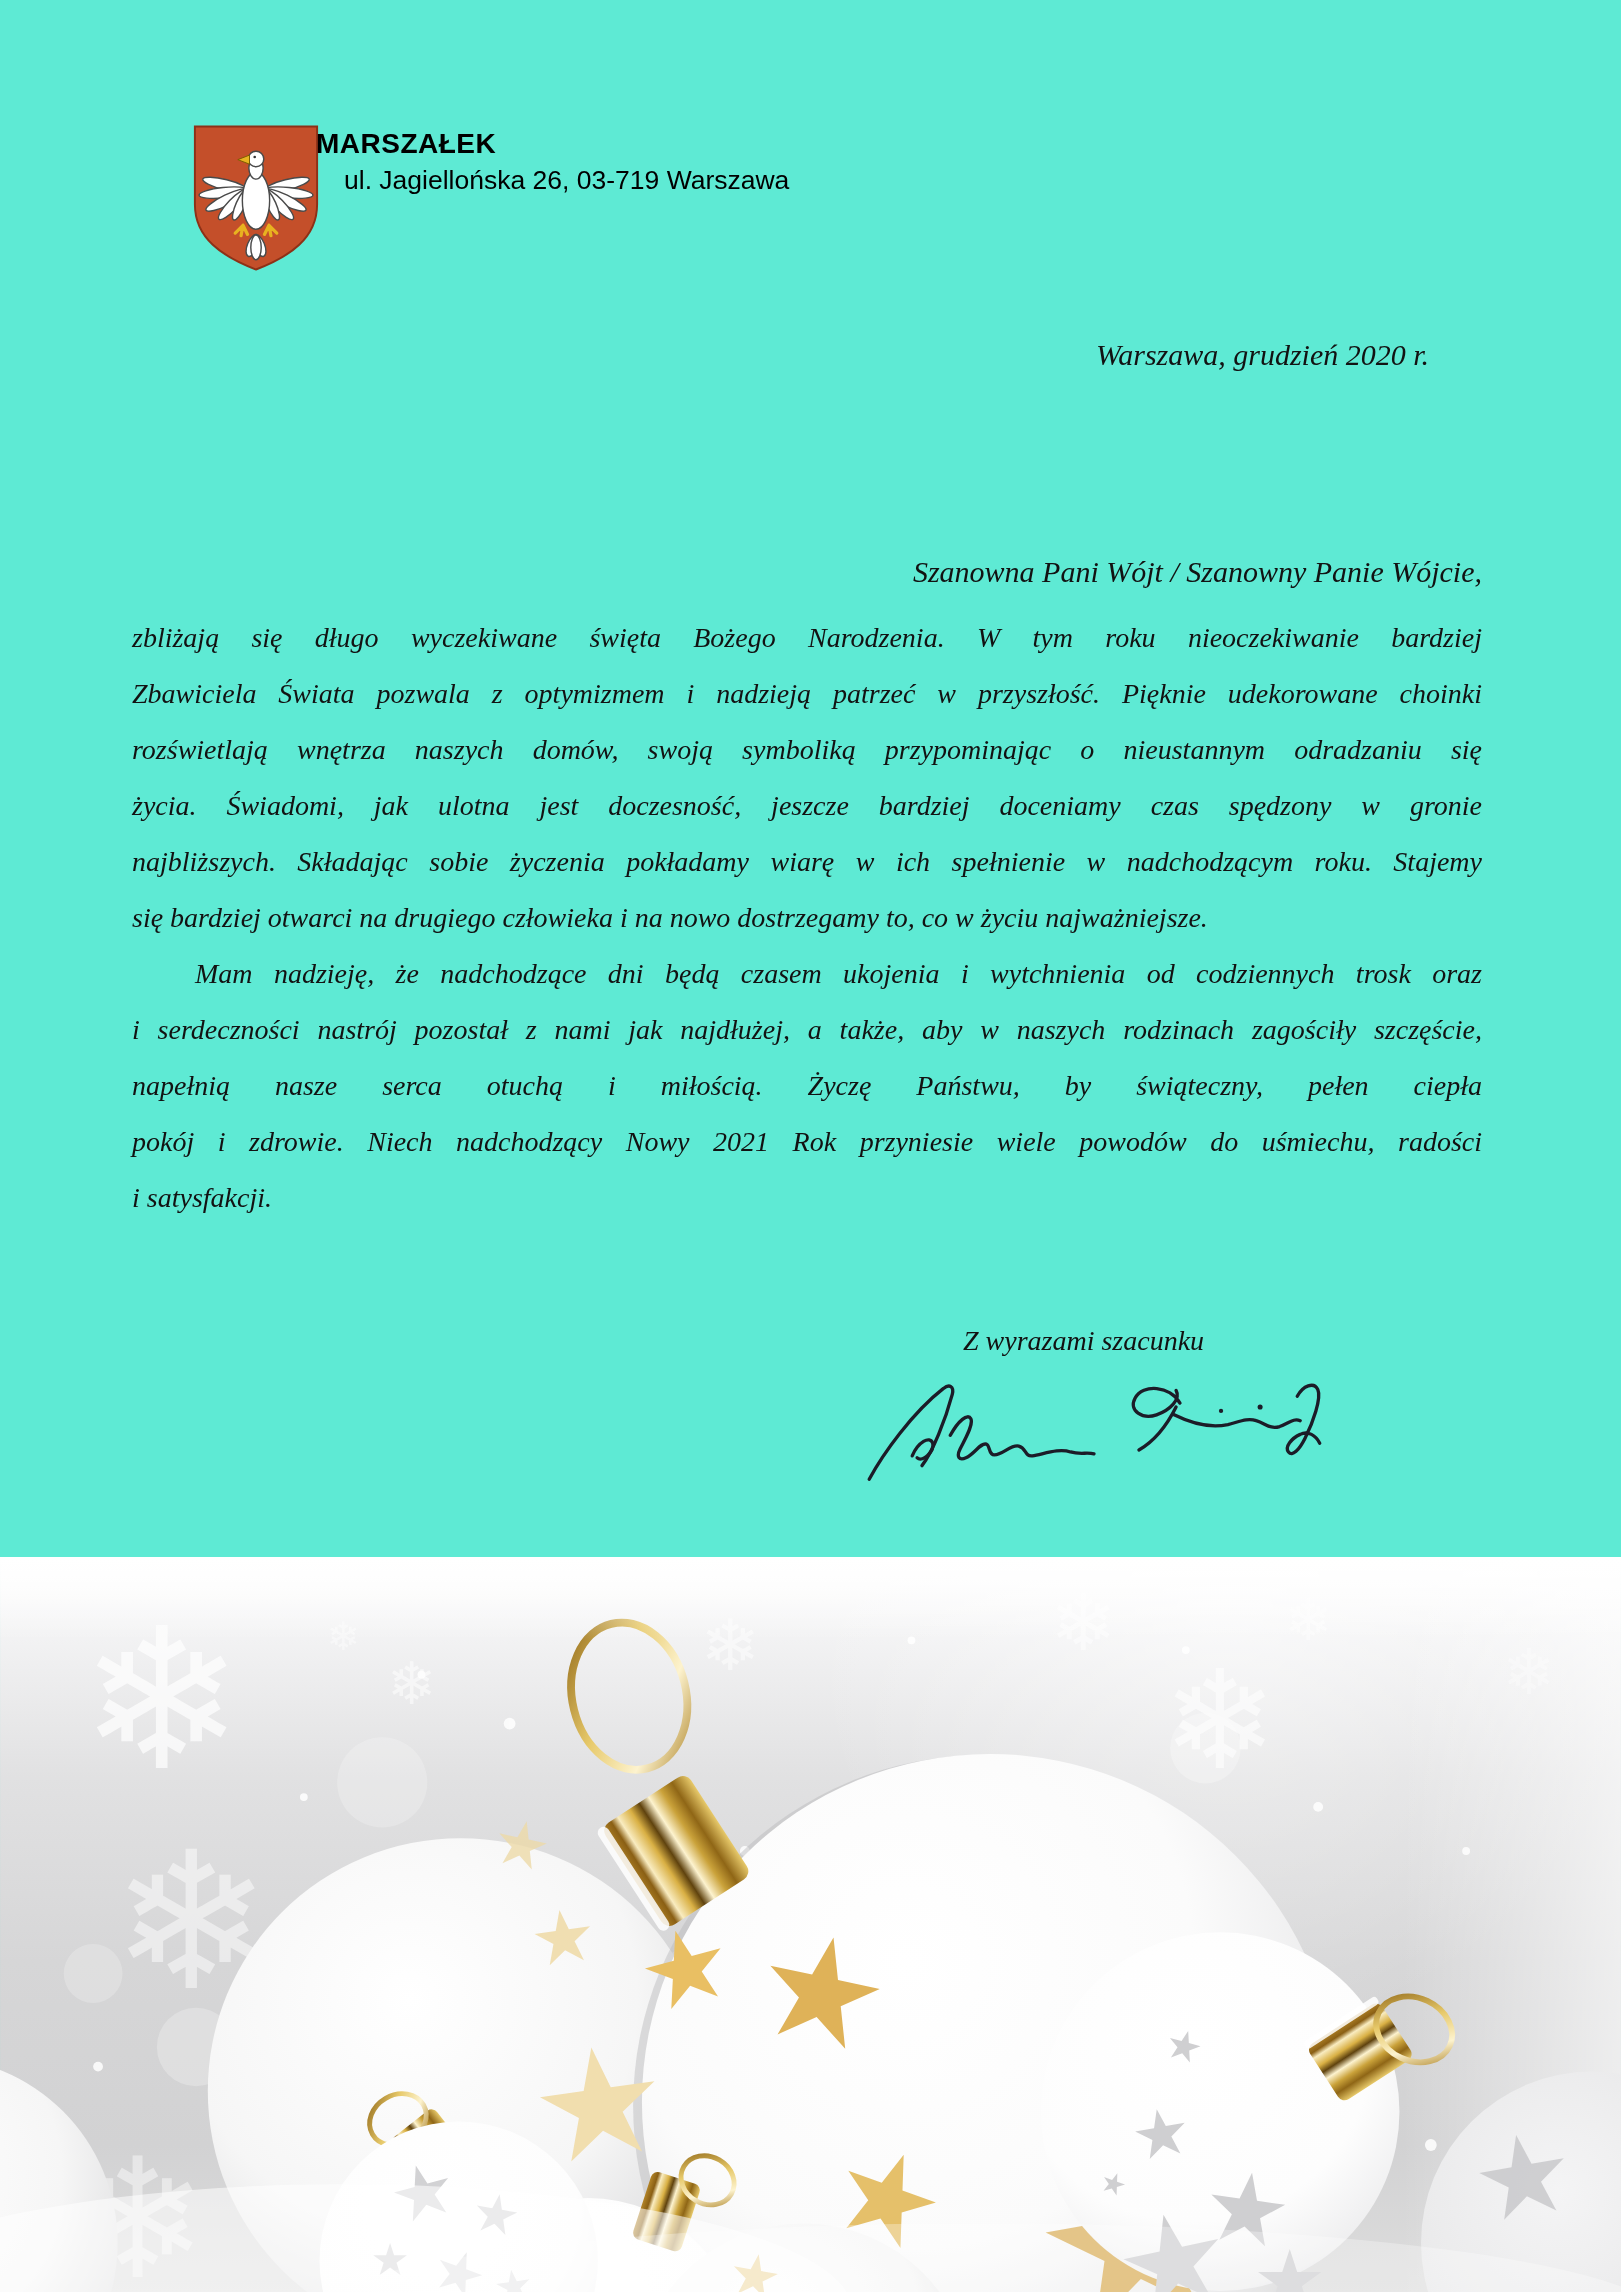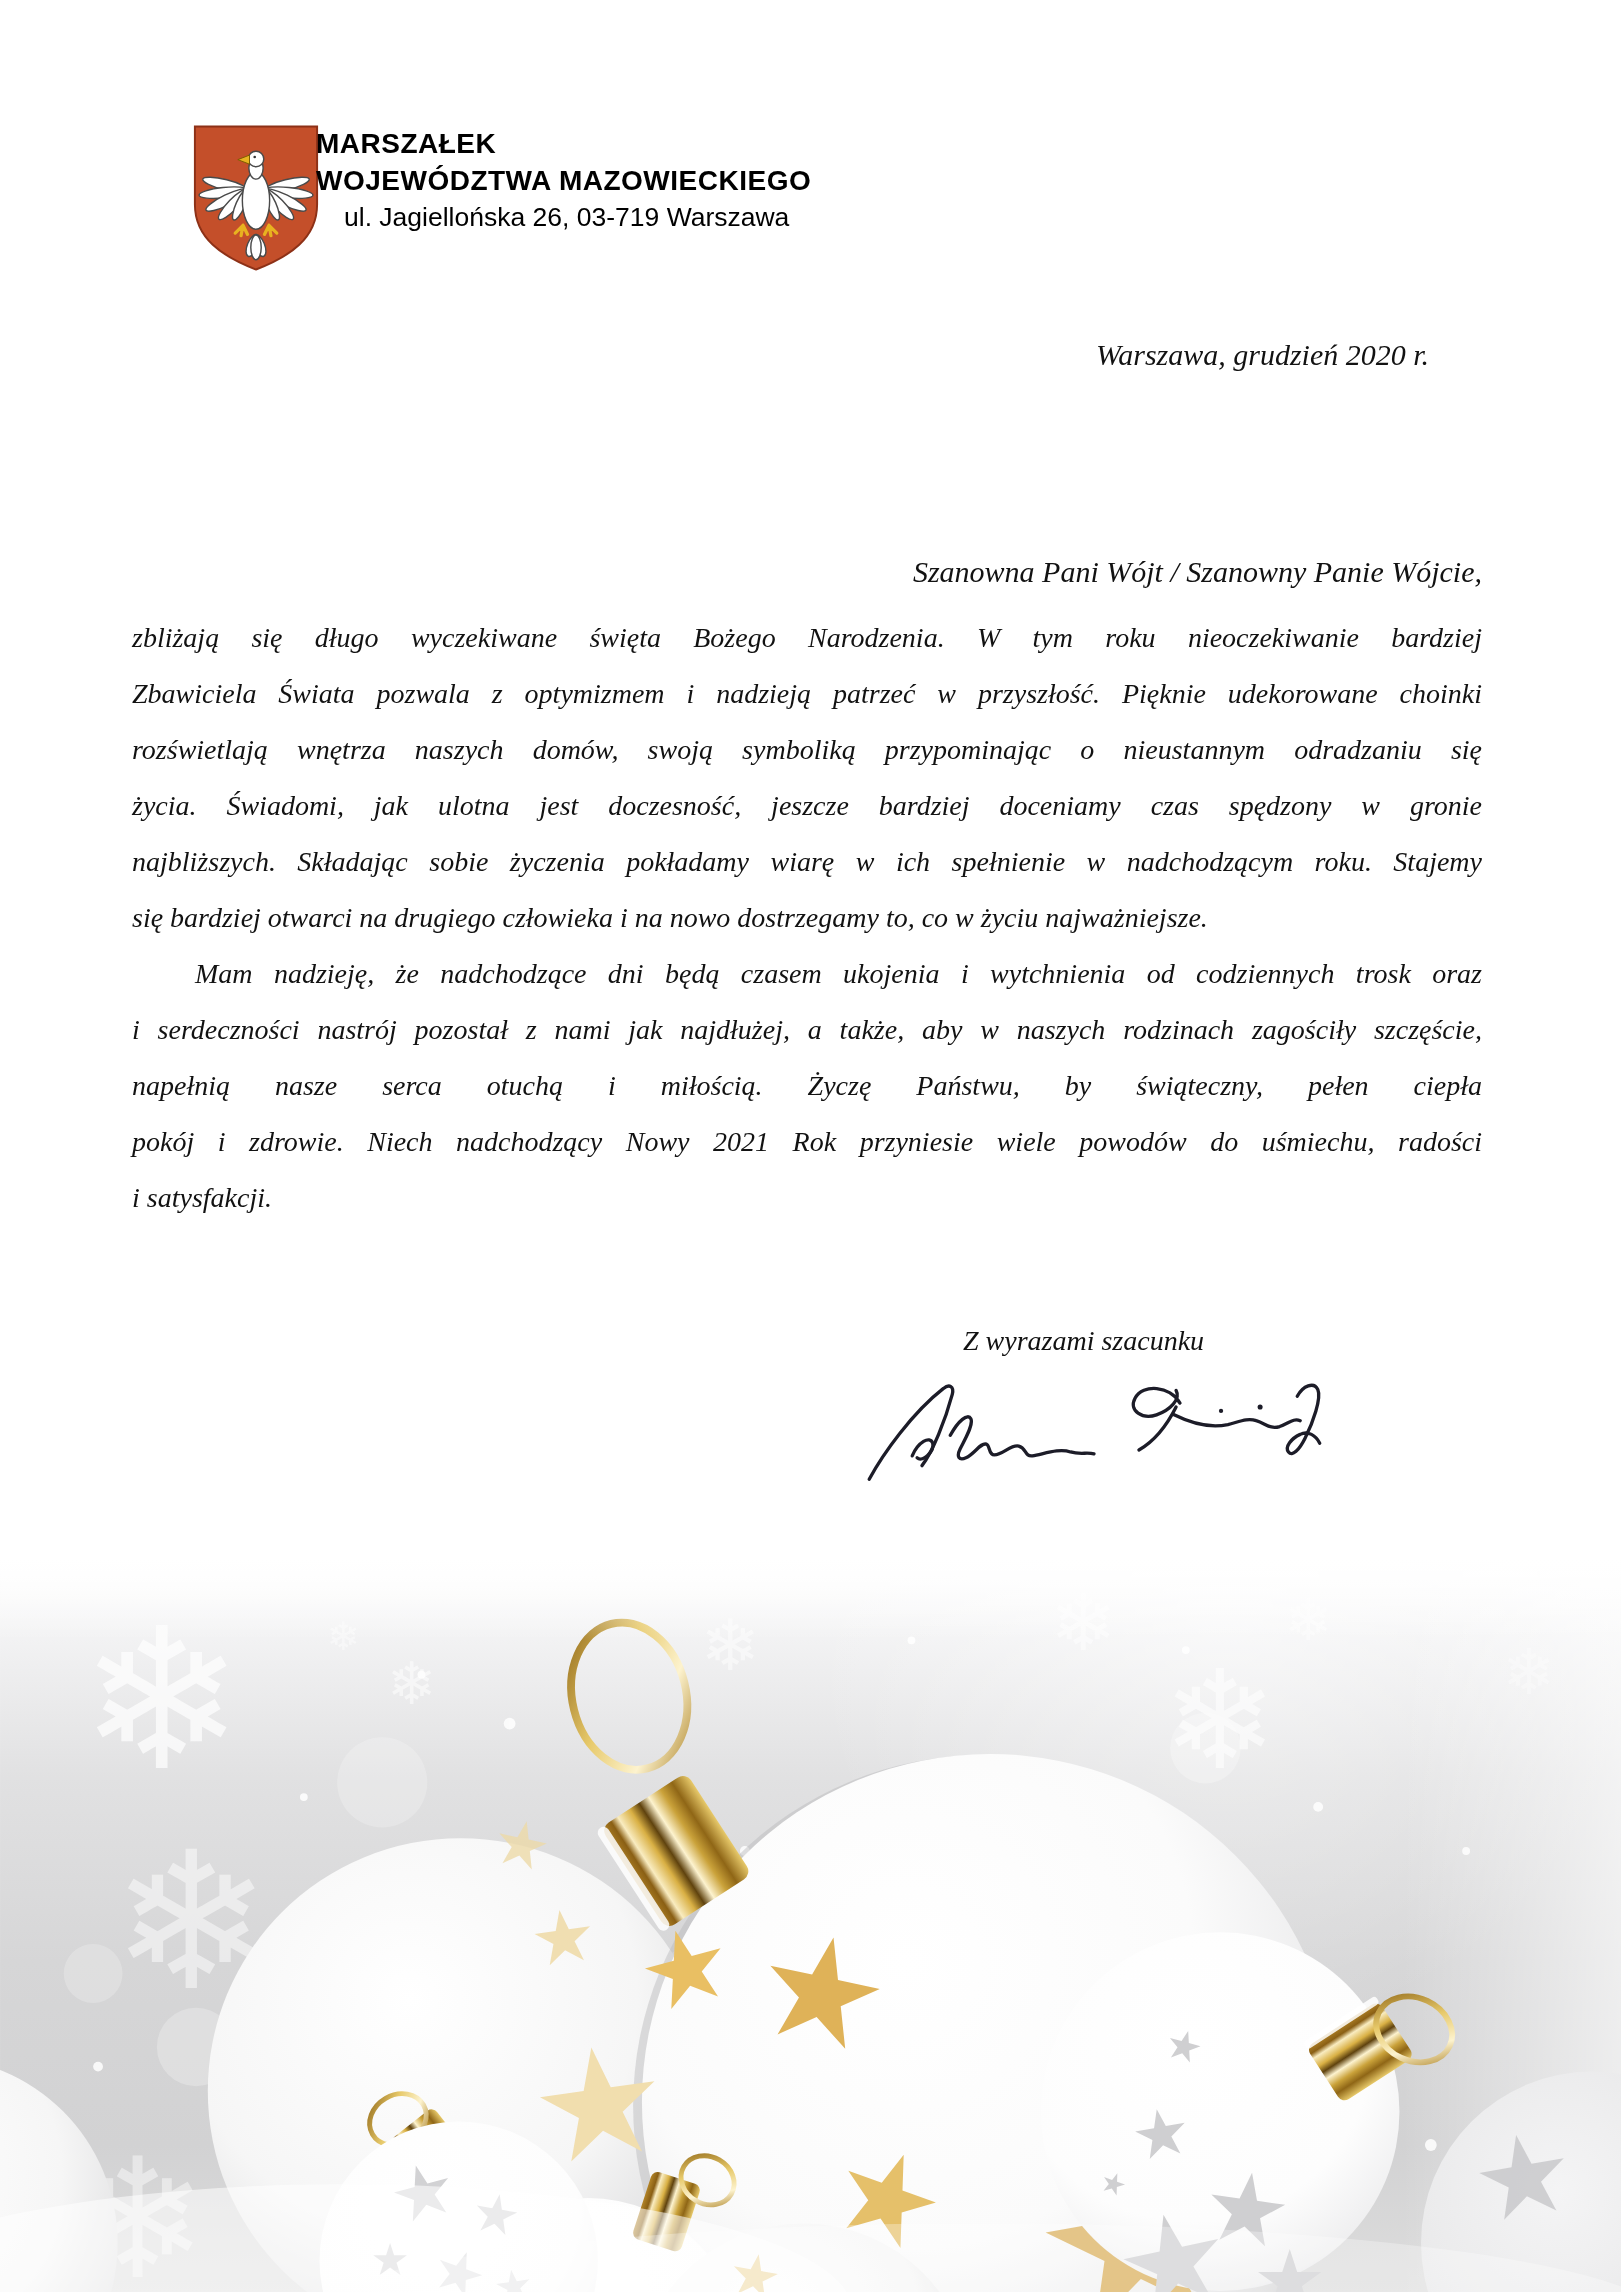--- a/index.html
+++ b/index.html
@@ -1,20 +1,20 @@
 <!DOCTYPE html>
 <html><head>
 <meta charset="utf-8">
 <style>
   html,body{margin:0;padding:0;background:#888;}
   .page{
     position:relative;
     width:1621px;height:2293px;
     margin:0 auto;
-    background:#ffffff;
+    background:#5eead4;
     overflow:hidden;
     font-family:"Liberation Serif", serif;
     color:#111;
   }
   
   .crest{position:absolute;left:191px;top:122px;width:130px;height:152px;}
   .lh-text{position:absolute;left:316px;top:125px;font-family:"Liberation Sans",sans-serif;color:#000;}
   .lh-title{font-size:28px;font-weight:bold;line-height:37px;letter-spacing:0.5px;}
   .lh-addr{font-size:26.5px;font-weight:normal;line-height:37px;margin-left:28px;}
   
@@ -110,21 +110,20 @@
 
       <g stroke="#e8b220" stroke-width="5" stroke-linecap="round" fill="none">
         <path d="M80,158 l-12,12 M80,158 l-3,16 M80,158 l7,14"></path>
         <path d="M120,158 l12,12 M120,158 l3,16 M120,158 l-7,14"></path>
       </g>
     </svg>
   </div>
 
   <div class="lh-text">
     <div class="lh-title">MARSZAŁEK</div>
-    <div class="lh-title">WOJEWÓDZTWA MAZOWIECKIEGO</div>
     <div class="lh-addr">ul. Jagiellońska 26, 03-719 Warszawa</div>
   </div>
 
   <div class="dateline">Warszawa, grudzień 2020 r.</div>
 
   <div class="salutation">Szanowna Pani Wójt / Szanowny Panie Wójcie,</div>
 
   <div class="body-block">
     <div class="bline">zbliżają się długo wyczekiwane święta Bożego Narodzenia. W tym roku nieoczekiwanie bardziej</div>
     <div class="bline">Zbawiciela Świata pozwala z optymizmem i nadzieją patrzeć w przyszłość. Pięknie udekorowane choinki</div>

